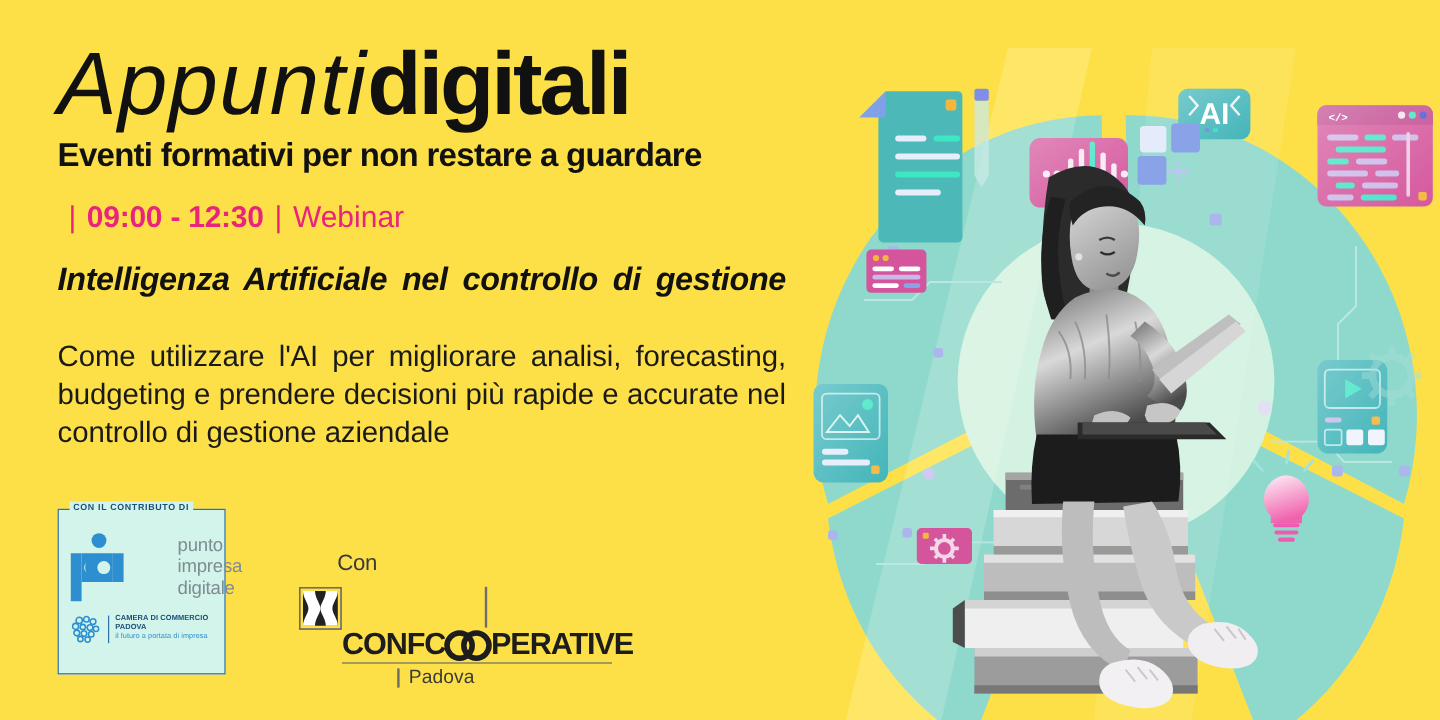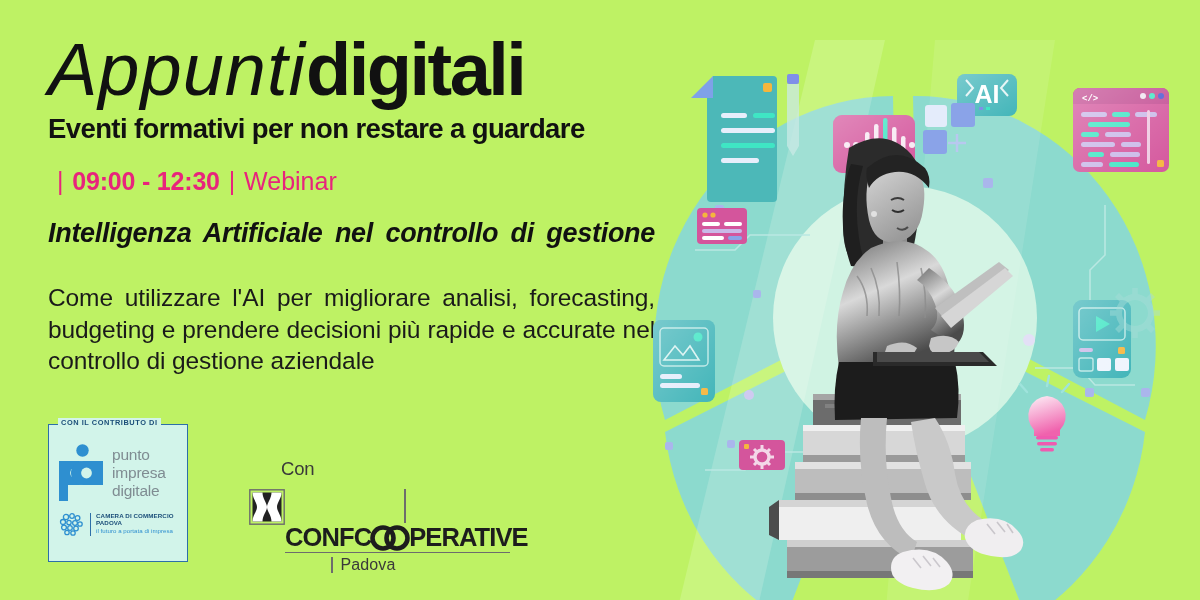--- a/index.html
+++ b/index.html
@@ -7,21 +7,21 @@
   body {
     width: 1200px; height: 600px;
     background: #d2f4ea;
     font-family: "Liberation Sans", sans-serif;
     overflow: hidden;
     position: relative;
   }
 
   #banner {
     position: absolute; inset: 0;
-    background: #bef264;
+    background: #fde047;
   }
 
   
   #left-col {
     position: absolute;
     left: 48px; top: 34px;
     width: 612px;
   }
 
   
@@ -133,20 +133,21 @@
     padding: 17px 0 0 8px;
     gap: 7px;
   }
   #pid-mark { width: 48px; height: 62px; flex: none; }
   #pid-words {
     font-size: 15.5px;
     line-height: 1.17;
     color: #7f8c92;
     font-weight: 400;
     letter-spacing: -0.2px;
+    margin-left: 36px;
   }
   #pid-footer {
     display: flex;
     align-items: center;
     gap: 5px;
     padding: 8px 0 0 9px;
   }
   #pid-cciaa-mark { width: 27px; height: 24px; flex: none; }
   #pid-cciaa-rule {
     width: 1px; height: 23px; background: #2e6fa8; flex: none;
@@ -206,21 +207,21 @@
     letter-spacing: 0.1px;
   }
   #cc-rule {
     height: 1.3px; background: #6d6d6d;
     width: 225px; margin-left: 0;
   }
 
   
   #art {
     position: absolute;
-    left: 635px; top: 0;
+    left: 660px; top: 0;
     width: 540px; height: 600px; text-align: center;
   }
   #art svg { display: block; }
 </style>
 </head>
 <body>
 
 <div id="banner">
 
   <div id="left-col">

